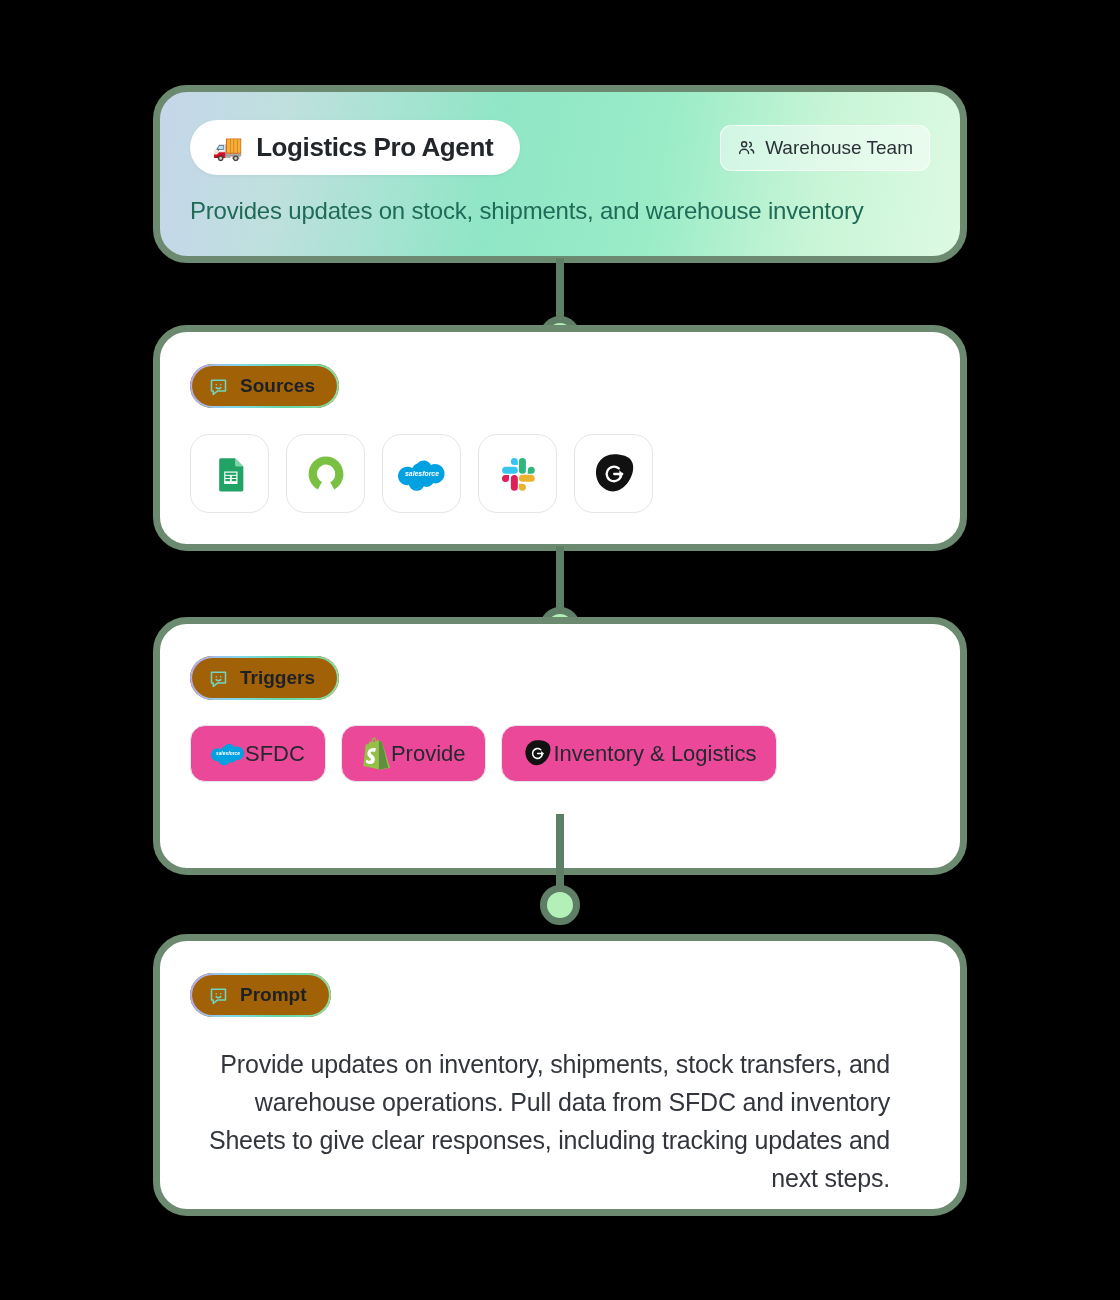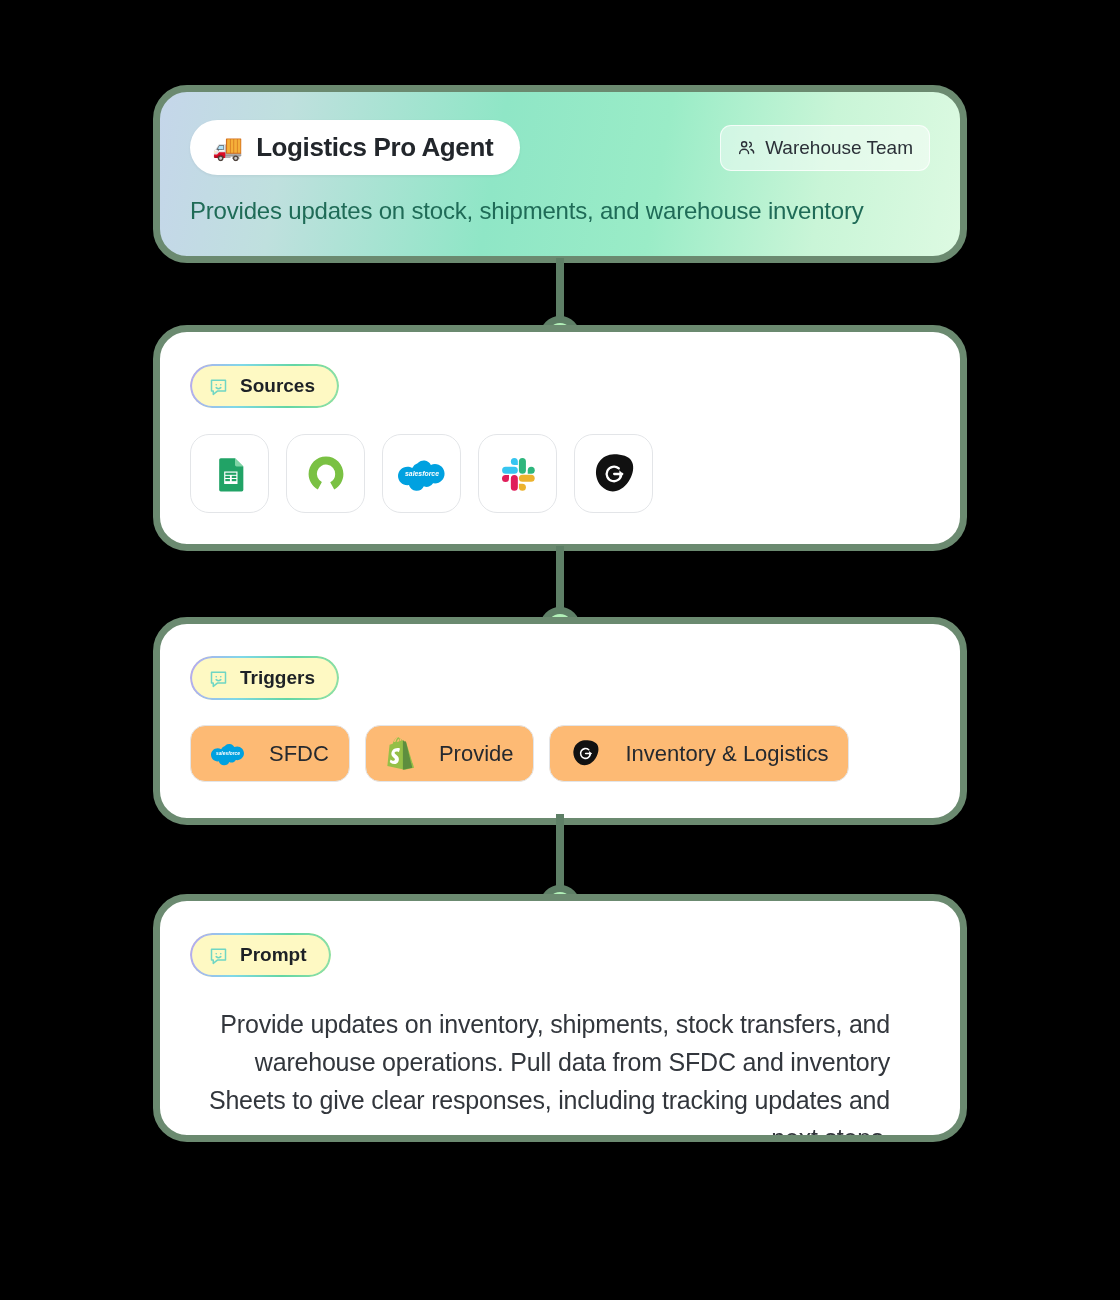--- a/index.html
+++ b/index.html
@@ -93,34 +93,34 @@
 
   .header-sub {
     margin-top: 22px;
     font-size: 24px;
     color: #1f6b57;
     letter-spacing: -0.2px;
   }
 
   
   .card-sources  { top: 325px;  height: 226px; }
-  .card-triggers { top: 617px;  height: 208px; }
-  .card-prompt   { top: 894px;  height: 248px; }
+  .card-triggers { top: 617px;  height: 258px; }
+  .card-prompt   { top: 934px;  height: 282px; }
 
   .card-body { padding: 32px 30px; }
 
   
   .label-pill {
     position: relative;
     display: inline-flex;
     align-items: center;
     gap: 11px;
     padding: 11px 24px 11px 18px;
     border-radius: 26px;
-    background: #fef9c3;
+    background: #a16207;
     font-size: 19px;
     font-weight: 700;
     color: #1d2126;
   }
   .label-pill::before {
     content: "";
     position: absolute;
     inset: 0;
     border-radius: 26px;
     padding: 1.6px;
@@ -157,24 +157,24 @@
   .trigger-row {
     display: flex;
     gap: 15px;
     margin-top: 25px;
     flex-wrap: wrap;
   }
 
   .trigger-chip {
     display: inline-flex;
     align-items: center;
-    gap: 24px;
+    gap: 0;
     border: 1.5px solid #e3e5e8;
     border-radius: 15px;
-    background: #fdba74;
+    background: #ec4899;
     padding: 11px 20px;
     font-size: 22px;
     color: #25292f;
     white-space: nowrap;
   }
   .trigger-chip svg { display: block; flex: 0 0 auto; }
 
   
   .prompt-text {
     margin-top: 28px;

